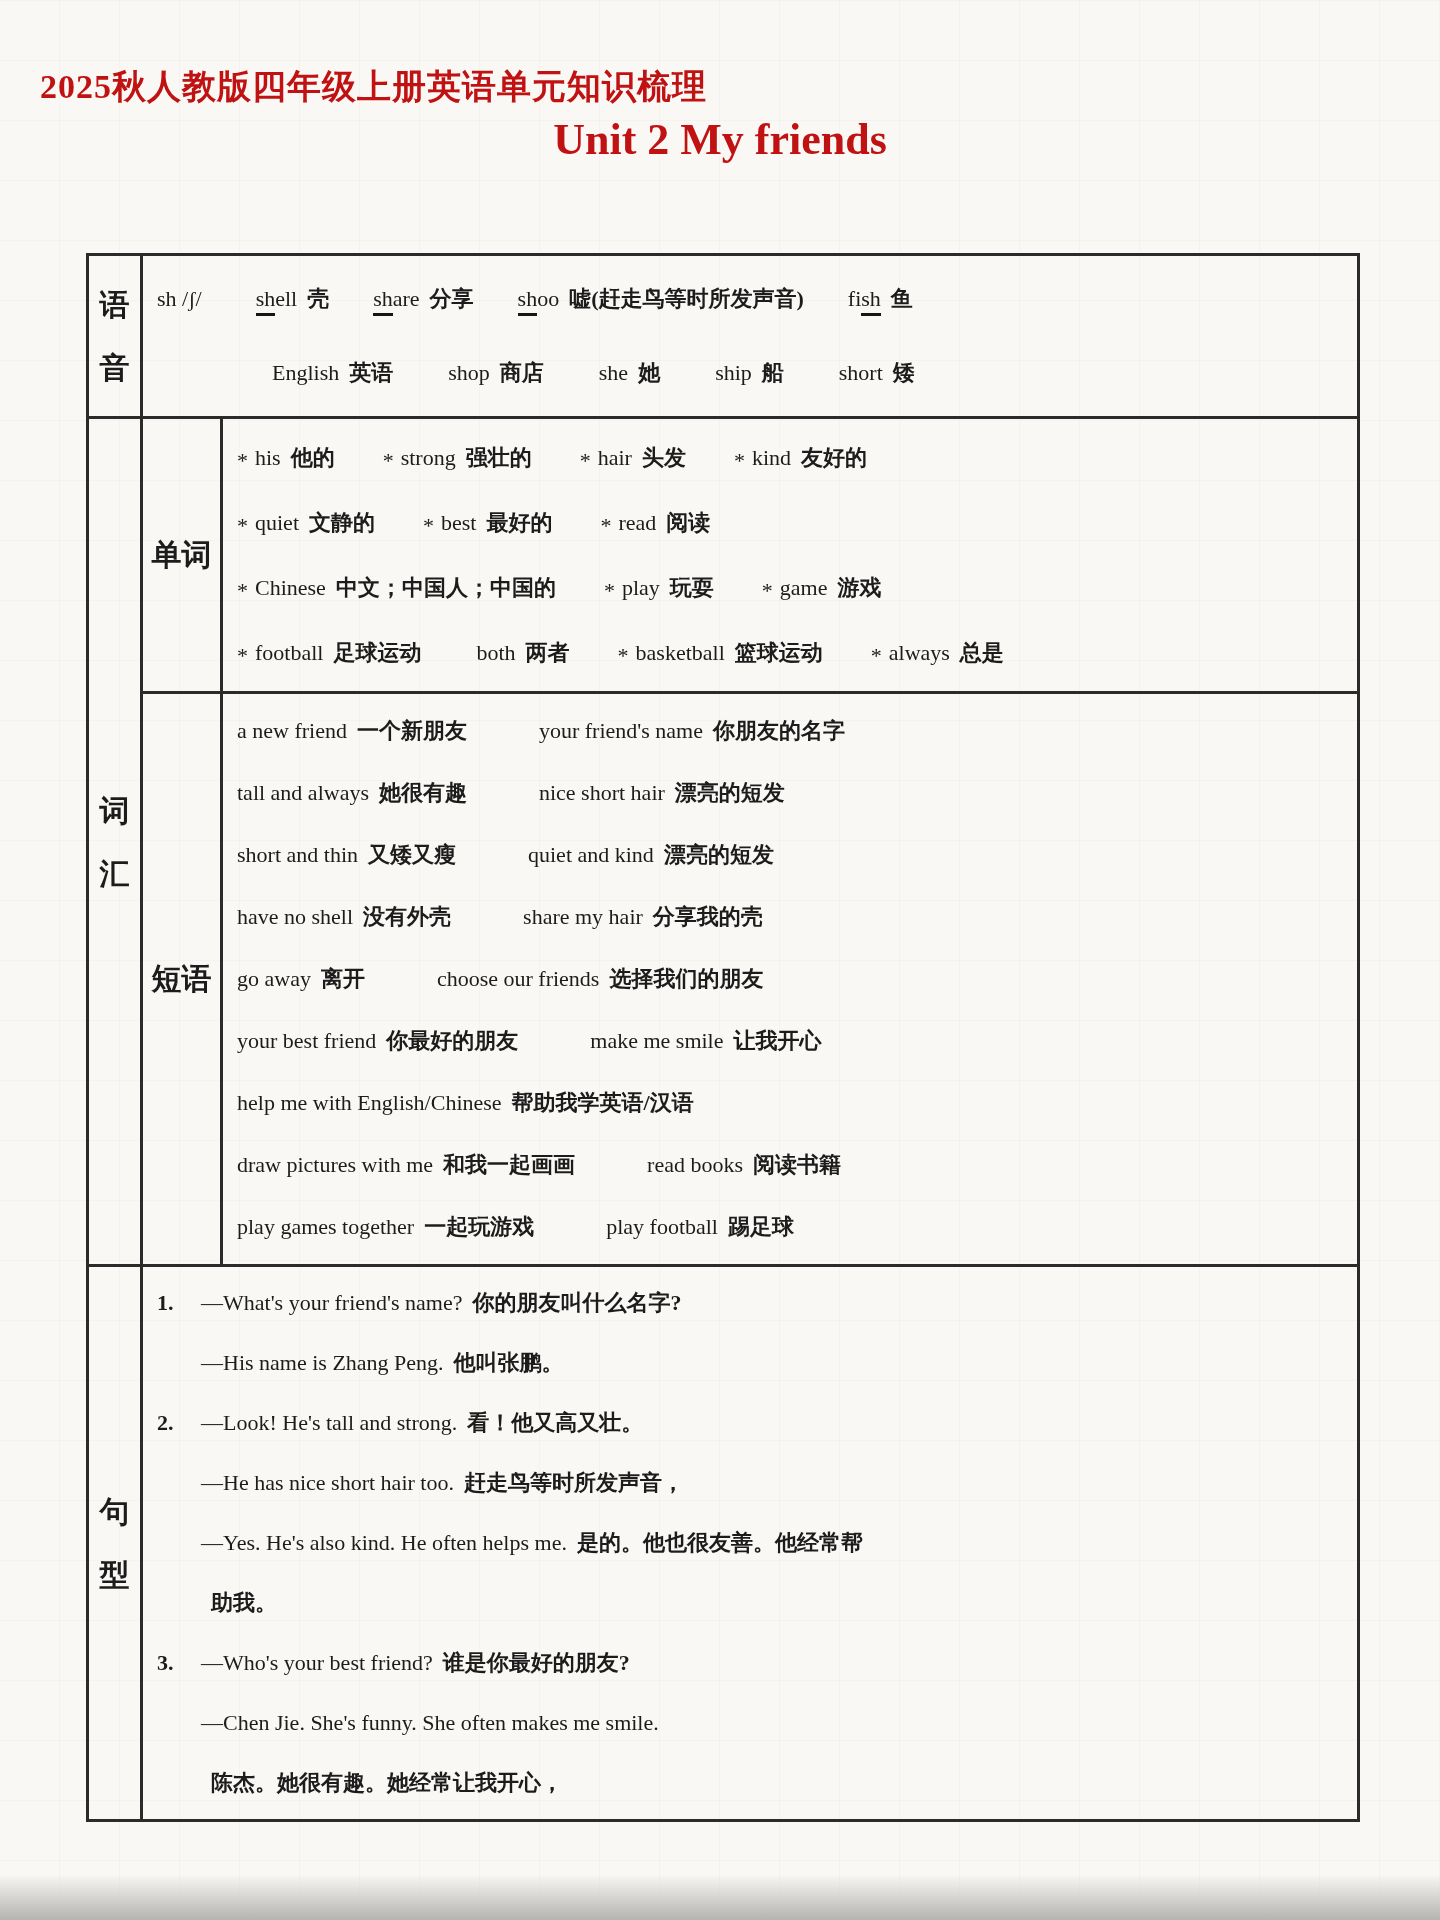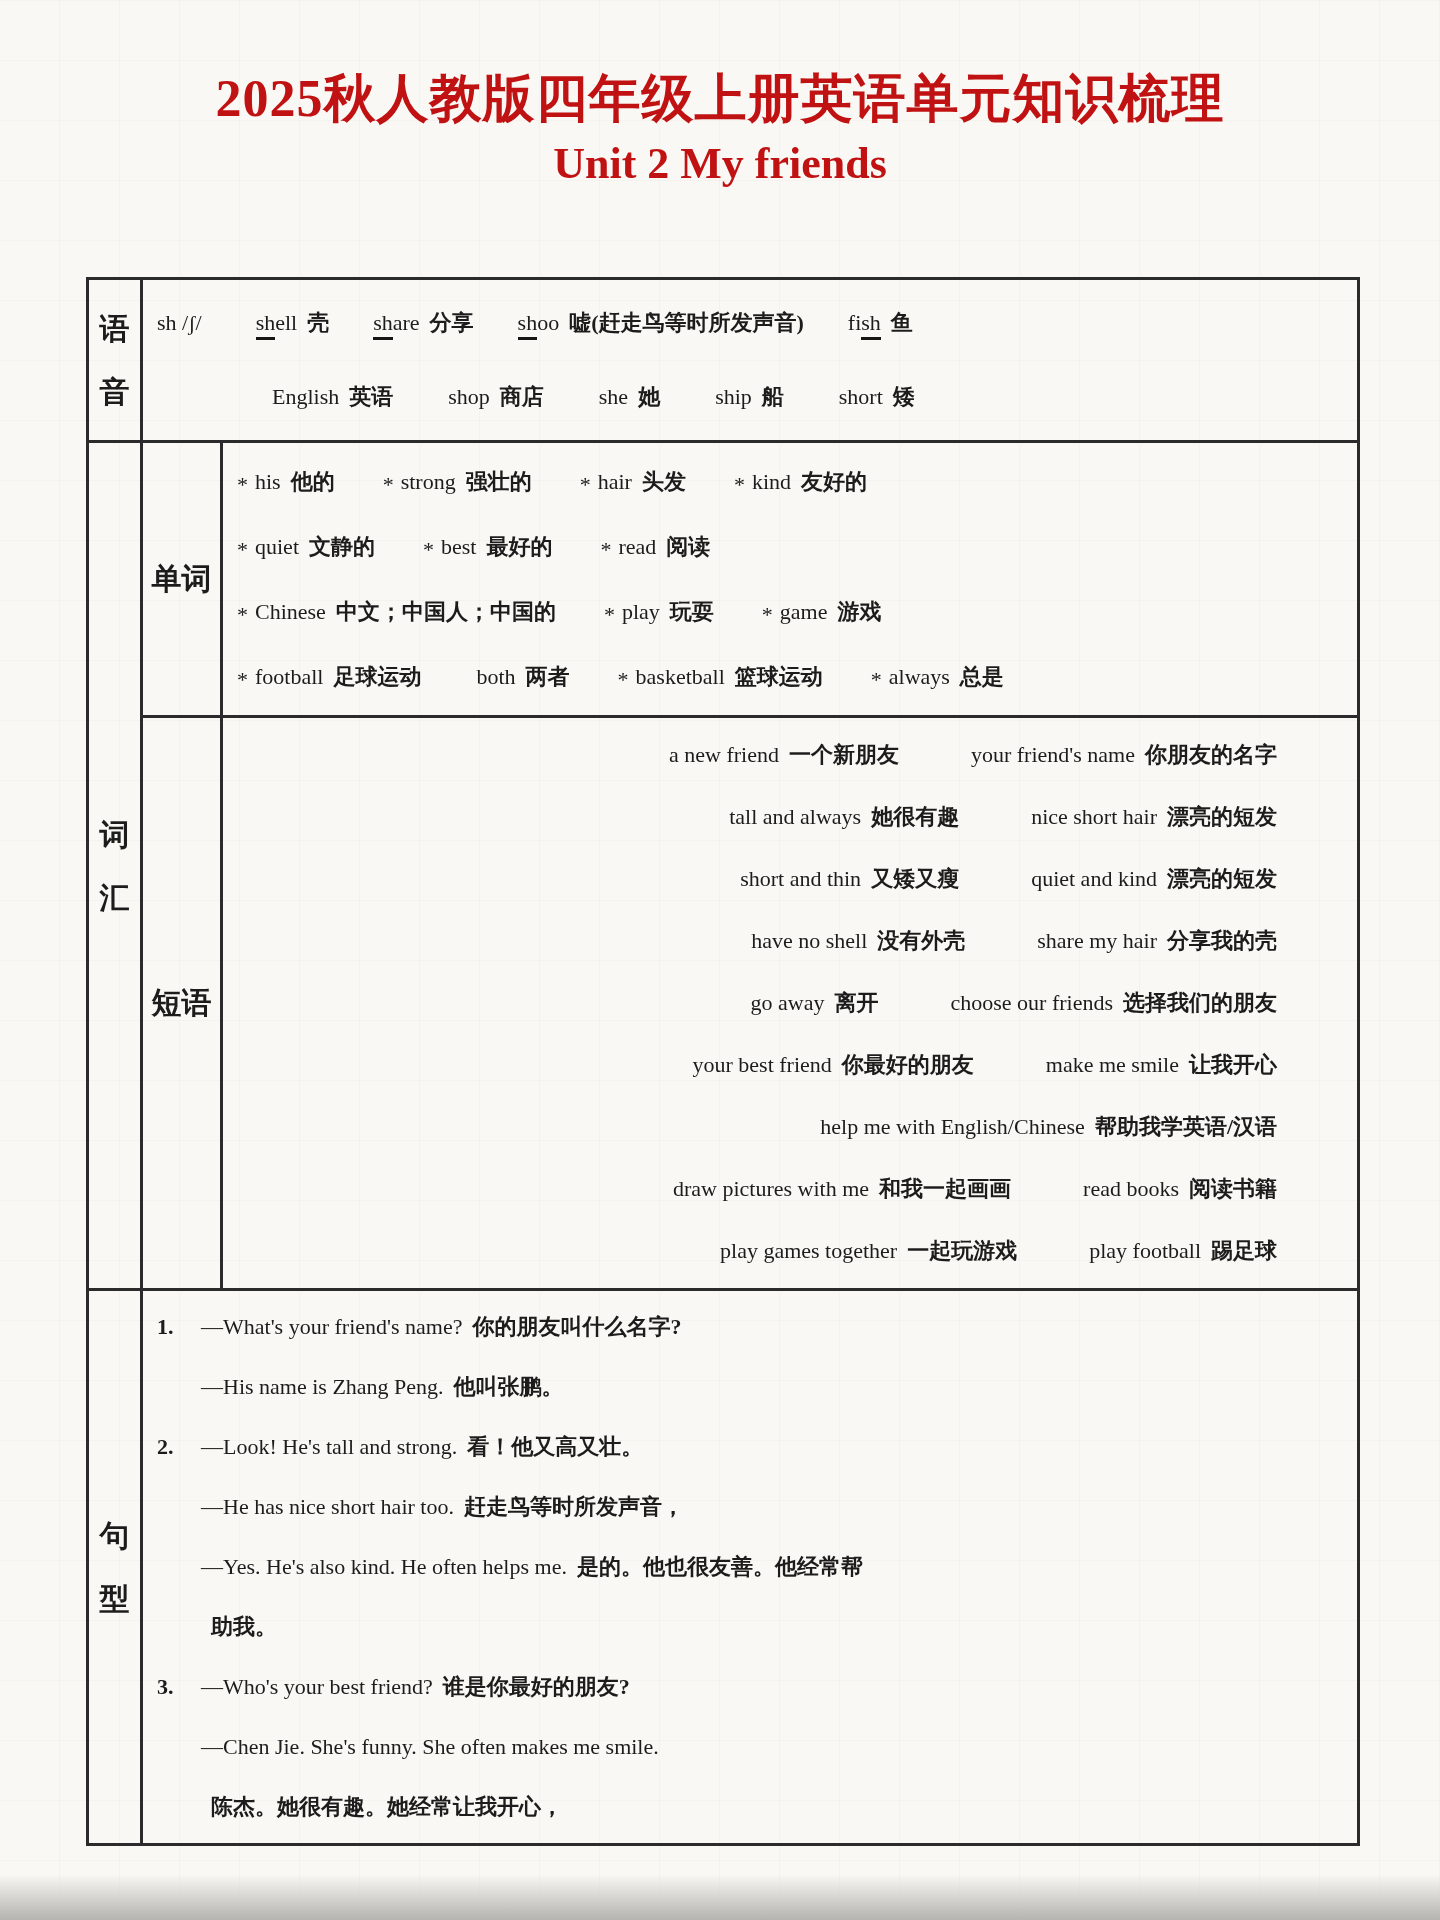--- a/index.html
+++ b/index.html
@@ -18,22 +18,21 @@
   .page {
     position: absolute;
     inset: 0;
     background:
       repeating-linear-gradient(0deg, transparent 0 59px, rgba(140,140,120,0.05) 59px 60px),
       repeating-linear-gradient(90deg, transparent 0 59px, rgba(140,140,120,0.05) 59px 60px),
       #faf8f4;
   }
   h1 {
     margin: 64px 40px 4px 40px;
-    text-align: center;
-    font-size: 52px;
+    font-size: 34px;
     font-weight: 700;
     color: #c01212;
     letter-spacing: 1px;
   }
   h2 {
     margin: 0 40px 0 40px;
     text-align: center;
     font-size: 44px;
     font-weight: 700;
     color: #c01212;
@@ -67,21 +66,21 @@
     line-height: 2.1;
   }
   td.content {
     font-size: 22px;
     padding: 6px 8px 6px 14px;
   }
   .line { white-space: nowrap; }
   .phon    .line { line-height: 74px; }
   .indent        { padding-left: 108px; }
   .words   .line { line-height: 65px; }
-  .phrases .line { line-height: 62px; text-align: right; }
+  .phrases .line { line-height: 62px; }
   .sents   .line { line-height: 60px; white-space: normal; }
   .zh {
     font-weight: 600;
     margin-left: 10px;
   }
   .mark {
     margin-right: 7px;
     position: relative;
     top: 3px;
   }

